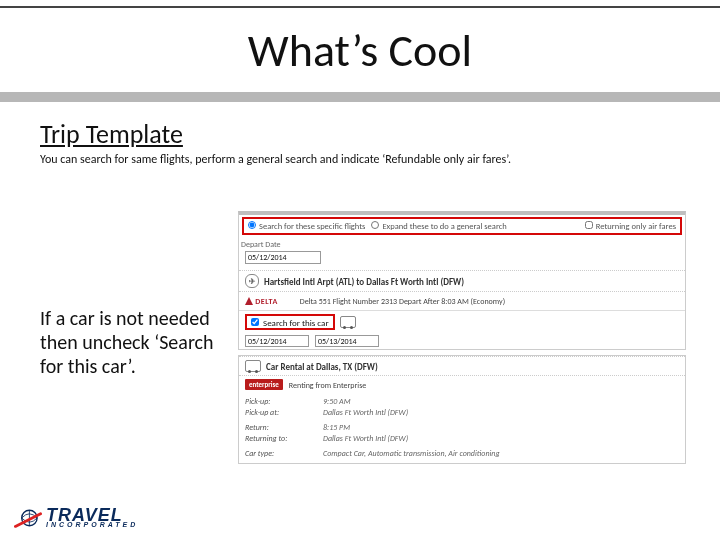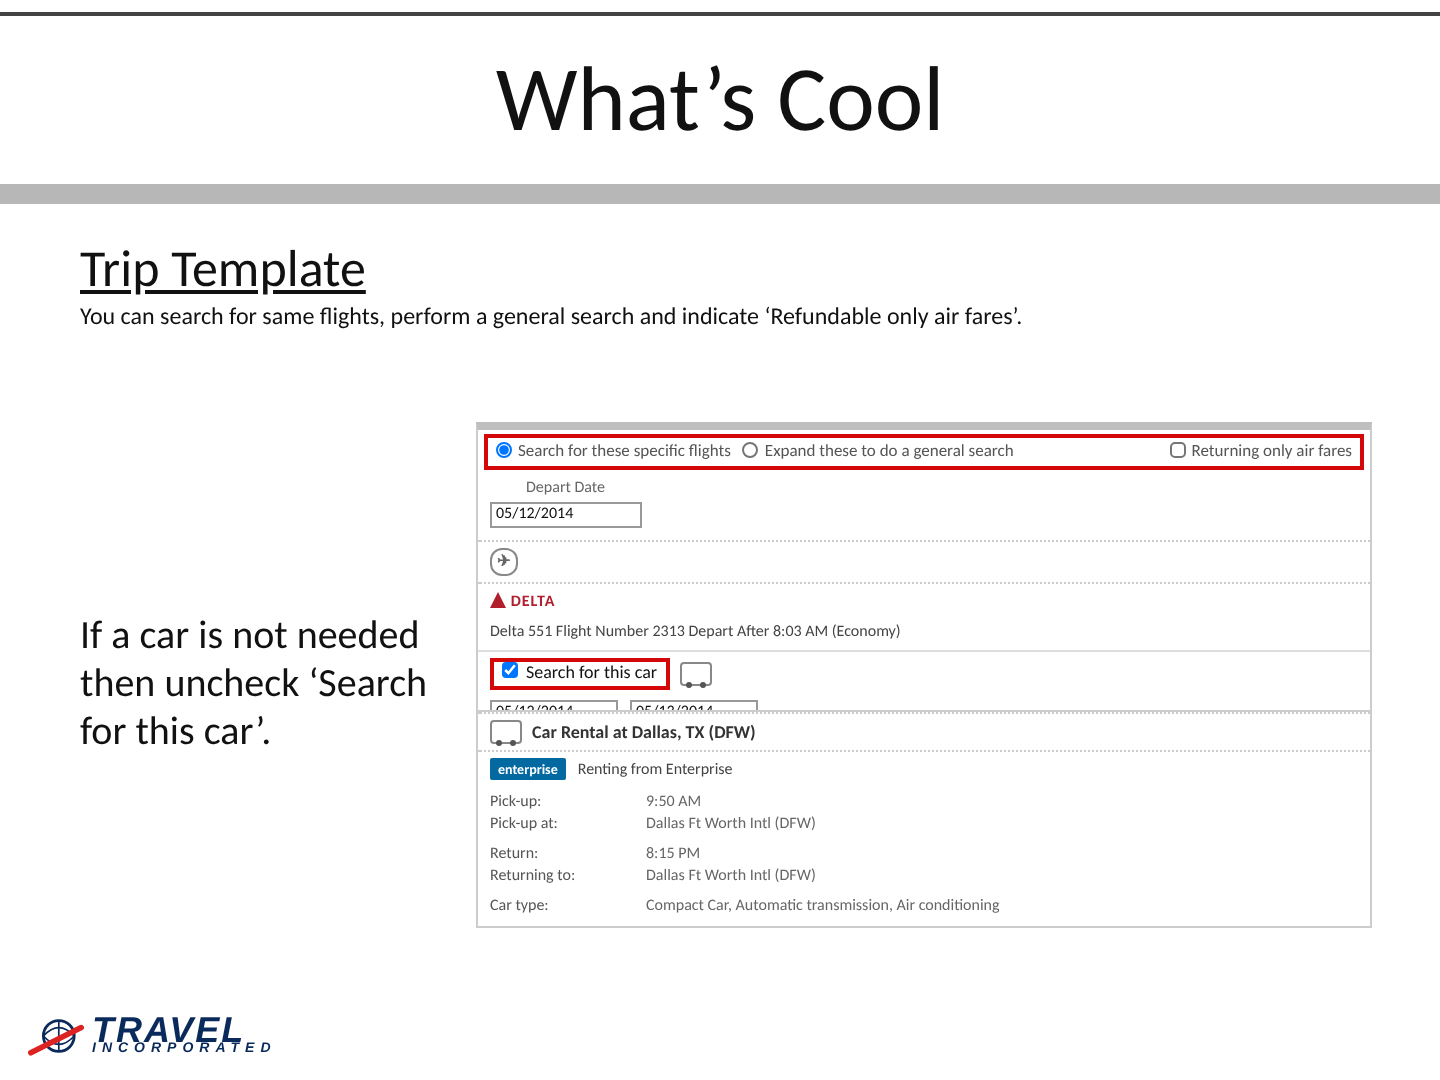--- a/index.html
+++ b/index.html
@@ -7,44 +7,44 @@
   .rule-top{position:absolute;left:0;right:0;top:6px;height:2px;background:#444;}
   .title{position:absolute;left:0;right:0;top:22px;text-align:center;font-size:46px;font-weight:400;}
   .rule-under{position:absolute;left:0;right:0;top:92px;height:10px;background:#b7b7b7;}
   .subhead{position:absolute;left:40px;top:118px;font-size:26px;text-decoration:underline;}
   .body1{position:absolute;left:40px;right:30px;top:152px;font-size:12px;line-height:1.2;}
   
   .shot1{position:absolute;left:238px;top:211px;width:446px;border:1px solid #ccc;border-top:4px solid #bfbfbf;background:#fff;font-size:9px;}
   .shot1 .optrow{display:flex;align-items:center;height:14px;border:2px solid #d40808;padding:0 4px;gap:6px;margin:2px 3px 4px 3px;}
   .shot1 .optrow label{display:flex;align-items:flex-start;gap:3px;color:#555;font-size:8.5px;white-space:nowrap;}
   .shot1 input[type=radio],.shot1 input[type=checkbox]{width:8px;height:8px;margin:0;}
-  .shot1 .lbl{font-size:8px;color:#666;margin-left:24px;}
+  .shot1 .lbl{font-size:8px;color:#666;margin-left:2px;}
   .shot1 .datebox{margin:2px 0 6px 6px;border:1px solid #999;width:70px;height:11px;font-size:8px;padding:0 2px;}
   .shot1 .seg{display:flex;align-items:center;border-top:1px dotted #ccc;border-bottom:1px dotted #ccc;padding:3px 6px;font-weight:700;font-size:9px;color:#333;}
   .planeico{width:12px;height:12px;border:1px solid #888;border-radius:6px;margin-right:5px;display:inline-flex;align-items:center;justify-content:center;font-size:8px;color:#666;}
-  .shot1 .carrier{display:flex;padding:4px 6px;font-size:8px;color:#444;border-bottom:1px solid #ddd;gap:5px;flex-direction:column;}
+  .shot1 .carrier{display:flex;padding:4px 6px;font-size:8px;color:#444;border-bottom:1px solid #ddd;gap:22px;}
   .delta{color:#b11e2c;font-weight:700;font-size:8px;letter-spacing:0.5px;}
   .delta svg{vertical-align:-1px;}
   .shot1 .carrow{display:flex;align-items:center;padding:3px 6px;gap:5px;}
-  .shot1 .carrow .carinp{border:2px solid #d40808;padding:0 4px;height:12px;display:flex;align-items:flex-start;gap:4px;}
+  .shot1 .carrow .carinp{border:2px solid #d40808;padding:0 4px;height:12px;display:flex;align-items:center;gap:4px;}
   .shot1 .dates{padding:2px 6px;display:flex;gap:6px;font-size:8px;}
   .shot1 .dates .dbox{border:1px solid #999;width:58px;height:10px;padding:0 2px;}
 
   .body2{position:absolute;left:40px;top:306px;width:175px;font-size:20px;line-height:1.2;}
 
   
   .shot2{position:absolute;left:238px;top:355px;width:446px;border:1px solid #ccc;background:#fff;font-size:9px;}
   .shot2 .seg{display:flex;align-items:center;border-top:1px dotted #ccc;border-bottom:1px dotted #ccc;padding:3px 6px;font-weight:700;font-size:9px;color:#333;}
   .carico{width:14px;height:10px;background:#fff;border:1px solid #888;border-radius:2px;margin-right:5px;display:inline-block;position:relative;}
   .carico:before{content:"";position:absolute;left:2px;bottom:-2px;width:3px;height:3px;border-radius:2px;background:#555;}
   .carico:after{content:"";position:absolute;right:2px;bottom:-2px;width:3px;height:3px;border-radius:2px;background:#555;}
   .shot2 .vendor{display:flex;align-items:center;padding:3px 6px 6px 6px;font-size:8px;color:#444;gap:6px;}
-  .entlogo{background:#0369a1;color:#fff;font-weight:700;font-size:7px;padding:1px 4px;border-radius:1px;}
+  .entlogo{background:#b91c1c;color:#fff;font-weight:700;font-size:7px;padding:1px 4px;border-radius:1px;}
   .shot2 table{border-collapse:collapse;margin:0 0 4px 6px;}
-  .shot2 td{font-size:8px;color:#666;padding:0 8px 1px 0;white-space:nowrap;}
+  .shot2 td{font-size:8px;color:#666;padding:0 8px 1px 0;white-space:nowrap;font-style:italic;}
   .shot2 td.k{color:#555;width:70px;}
 
   
   .logo{position:absolute;left:14px;bottom:8px;display:flex;align-items:center;gap:4px;}
   .logo svg{display:block;}
   .logo .word{font-family:"Arial Black",Arial,sans-serif;font-weight:900;font-style:italic;letter-spacing:1px;}
   .logo .line1{font-size:18px;color:#0a2a5b;line-height:0.8;}
   .logo .line2{font-size:7px;color:#0a2a5b;letter-spacing:3px;margin-top:-2px;}
 </style>
 </head>
@@ -71,20 +71,21 @@
       </label>
       <label style="margin-left:auto">
         <input type="checkbox" style="">
         <span>Returning only air fares</span>
       </label>
     </div>
     <div class="lbl">Depart Date</div>
     <div class="datebox">05/12/2014</div>
     <div class="seg">
       <span class="planeico">✈</span>
+      <span>Hartsfield Intl Arpt (ATL) to Dallas Ft Worth Intl (DFW)</span>
     </div>
     <div class="carrier">
       <span class="delta">
         <svg width="8" height="8" viewBox="0 0 10 10">
             <polygon points="5,0 10,10 0,10" fill="#b11e2c"></polygon>
           </svg>
         <span>DELTA</span>
       </span>
       <span>Delta 551 Flight Number 2313 Depart After 8:03 AM (Economy)</span>
     </div>

